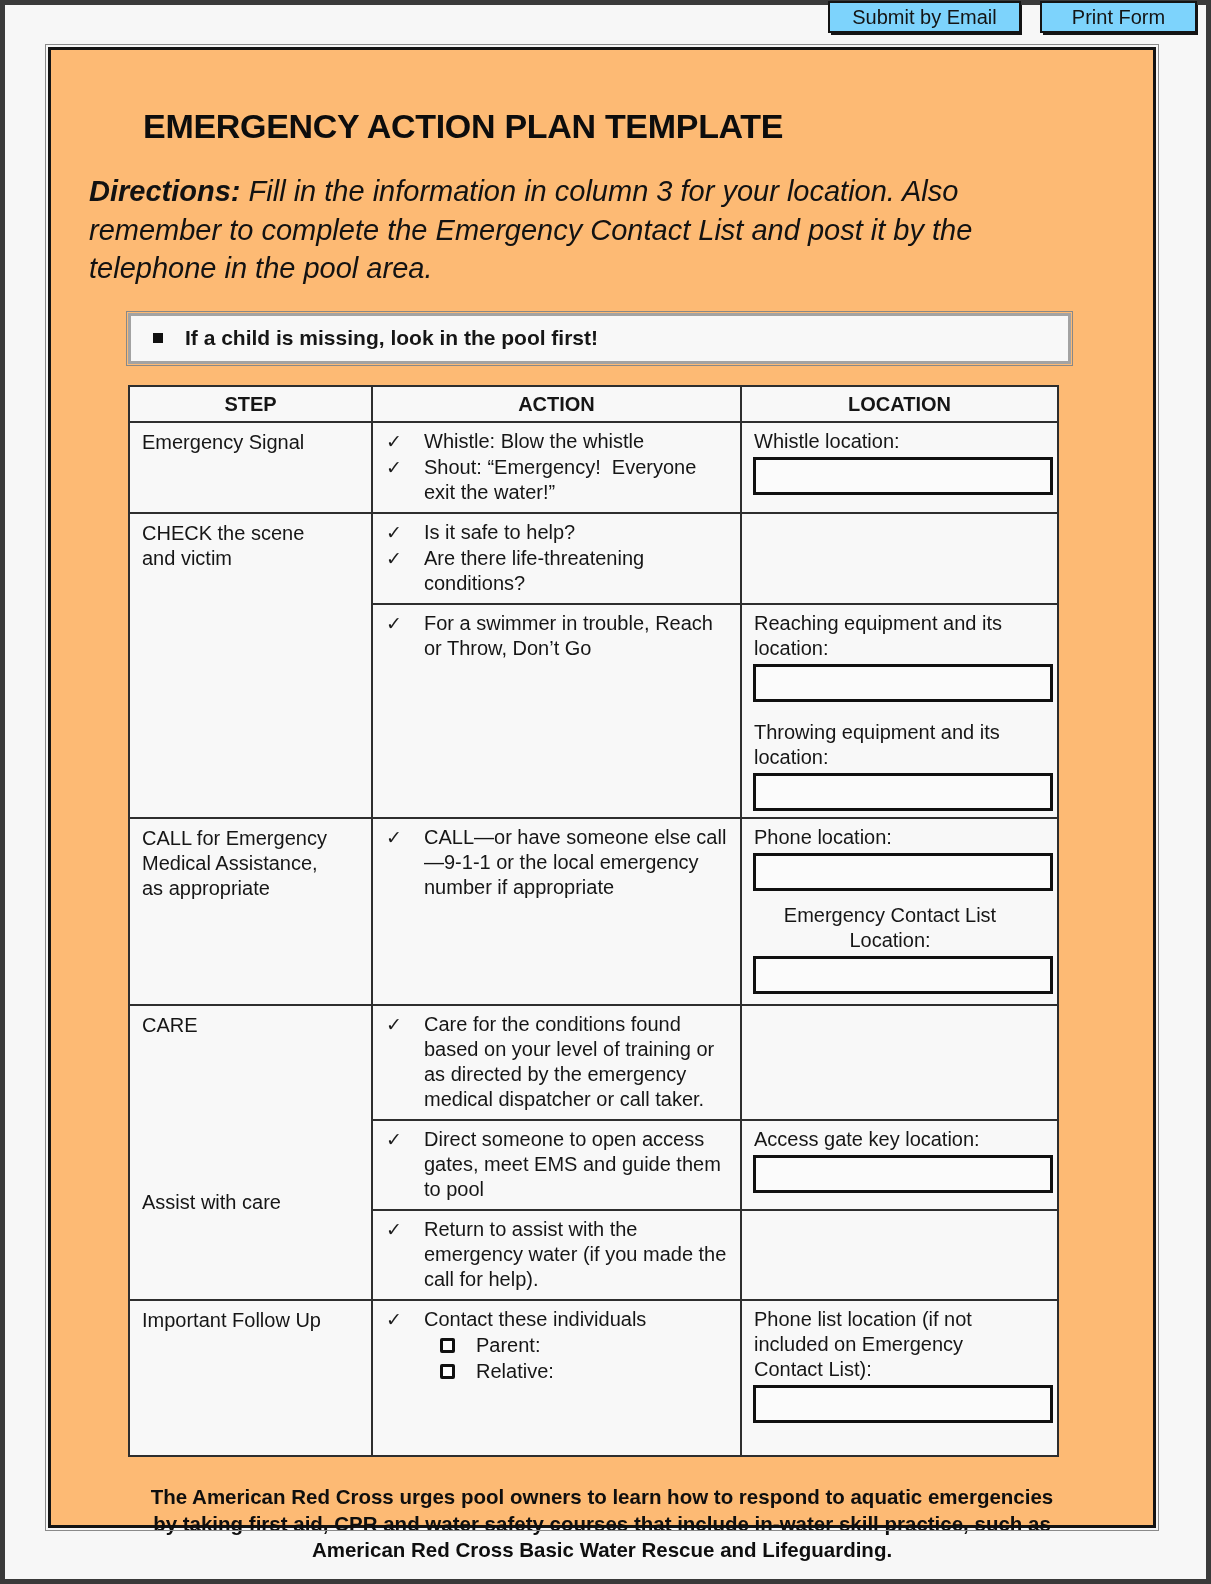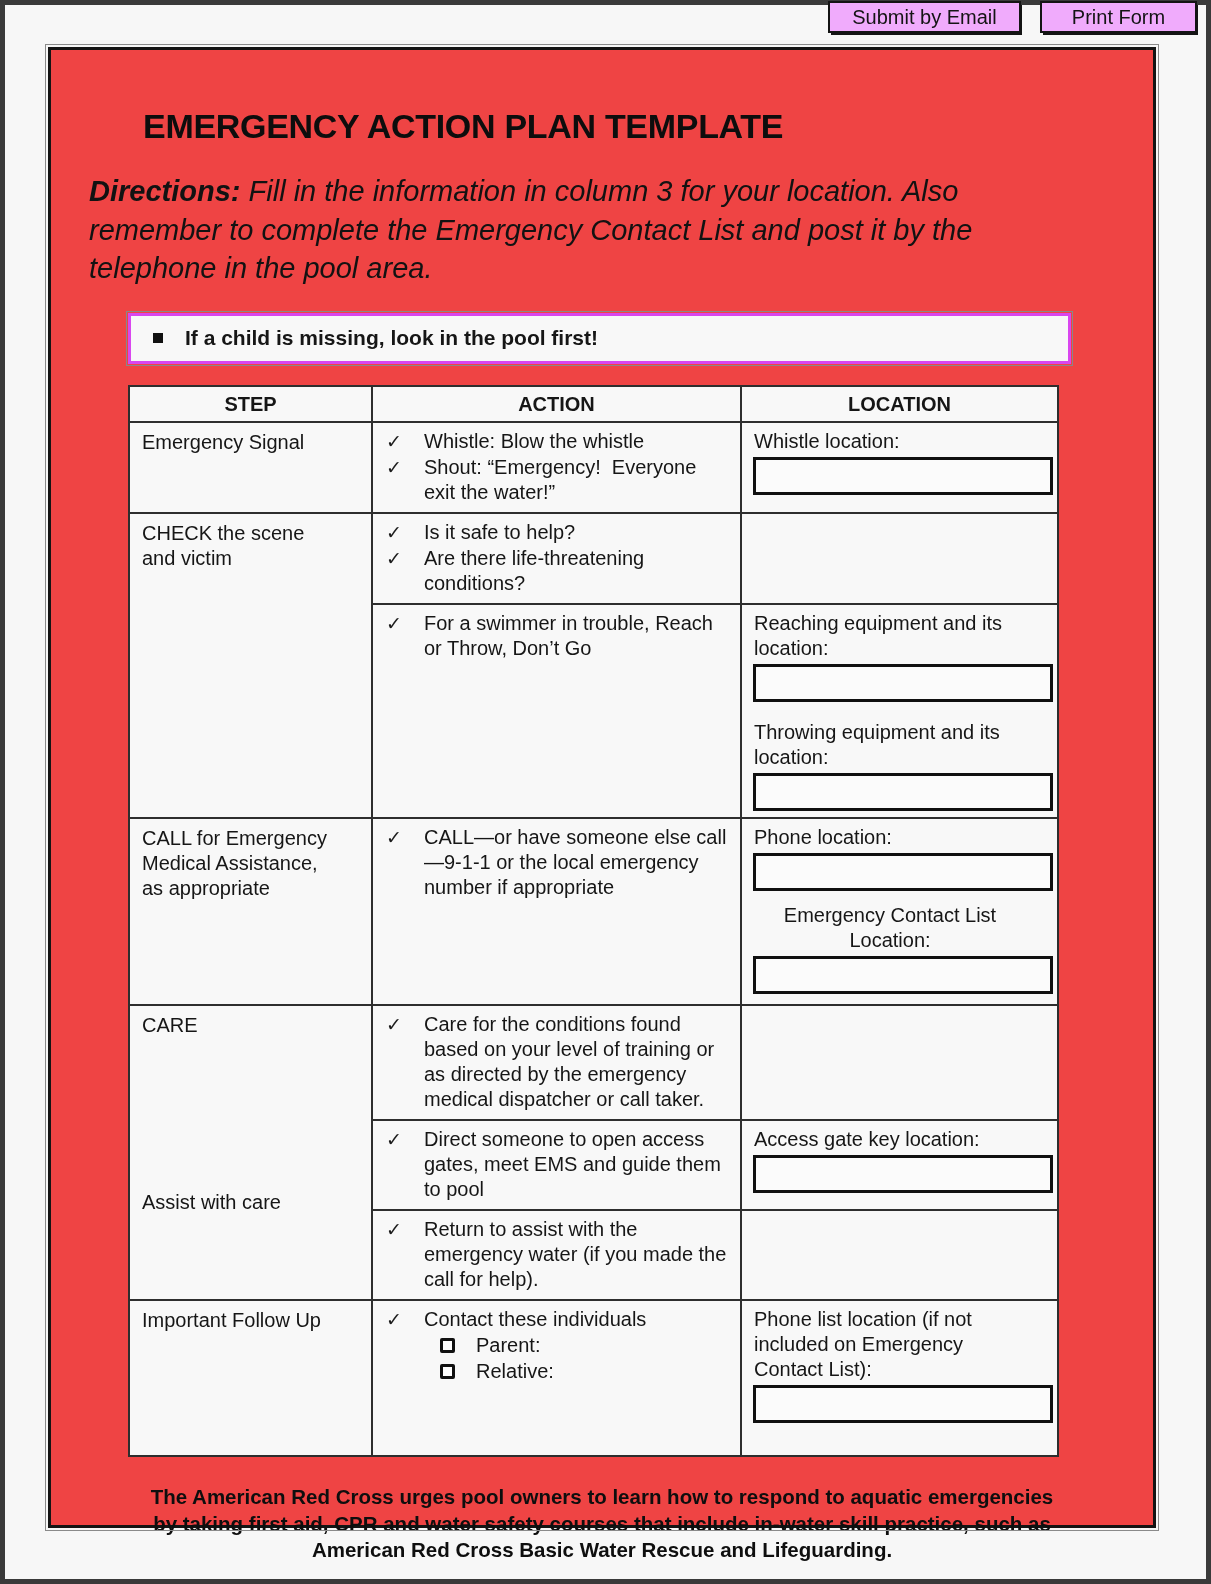--- a/index.html
+++ b/index.html
@@ -13,54 +13,54 @@
   }
   .canvas-border {
     position: absolute; inset: 0;
     border: 5px solid #3a3a3a;
     pointer-events: none;
     z-index: 50;
   }
   
   .pdf-btn {
     position: absolute; top: 1px; height: 32px;
-    background: #f0abfc;
+    background: #7dd3fc;
     border: 2px solid #141414;
     box-shadow: 2px 3px 0 -1px #141414;
     font-family: "Liberation Sans", sans-serif;
     font-size: 20px; color: #141414;
     display: flex; align-items: center; justify-content: center;
     padding: 0; cursor: pointer; z-index: 60;
   }
   #submit-btn { left: 828px; width: 193px; }
   #print-btn  { left: 1040px; width: 157px; }
 
   
   .frame {
     position: absolute; left: 48px; top: 47px;
     width: 1108px; height: 1481px;
     box-sizing: border-box;
     border: 3px solid #141414;
     outline: 1px solid #8a8a8a; outline-offset: 2px;
-    background: #ef4444;
+    background: #fdba74;
   }
   h1.title {
     margin: 57px 0 0 92px;
     font-size: 34px; font-weight: bold; letter-spacing: -0.3px;
     color: #0d0d0d;
   }
   .directions {
     margin: 26px 95px 0 38px;
     font-size: 29px; font-style: italic; line-height: 1.33; color: #121212;
   }
   .dir-label { font-weight: bold; }
 
   .warnbox {
     margin: 25px 0 0 77px; width: 943px; box-sizing: border-box;
-    border: 3px solid #d946ef;
+    border: 3px solid #a3a3a3;
     outline: 1px solid #888; outline-offset: 1px;
     padding: 8px 14px 10px 12px;
     background: #f8f8f8;
   }
   .witem { display: flex; font-weight: bold; font-size: 21px; line-height: 1.32; }
   .sq { flex: none; width: 10px; height: 10px; background: #111; margin: 9px 22px 0 10px; }
 
   table.eap {
     margin: 21px 0 0 77px; width: 929px;
     table-layout: fixed; border-collapse: collapse;

